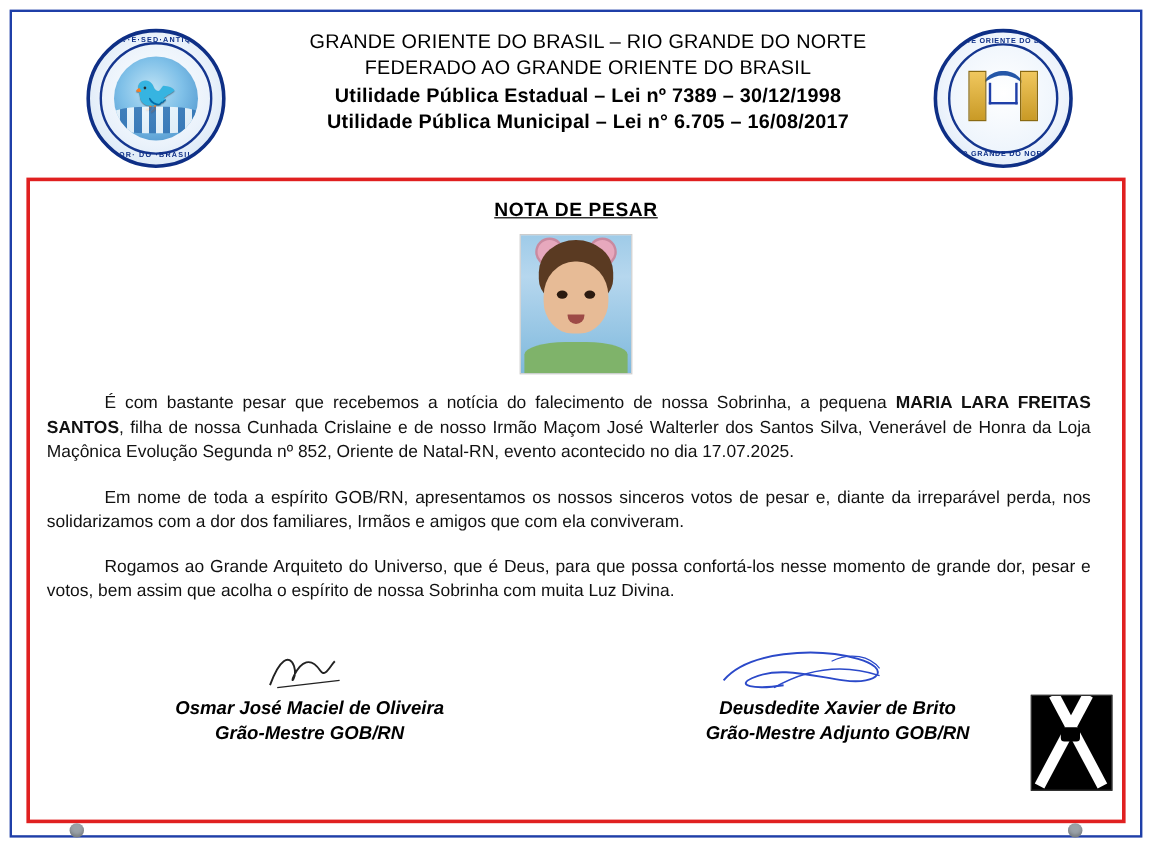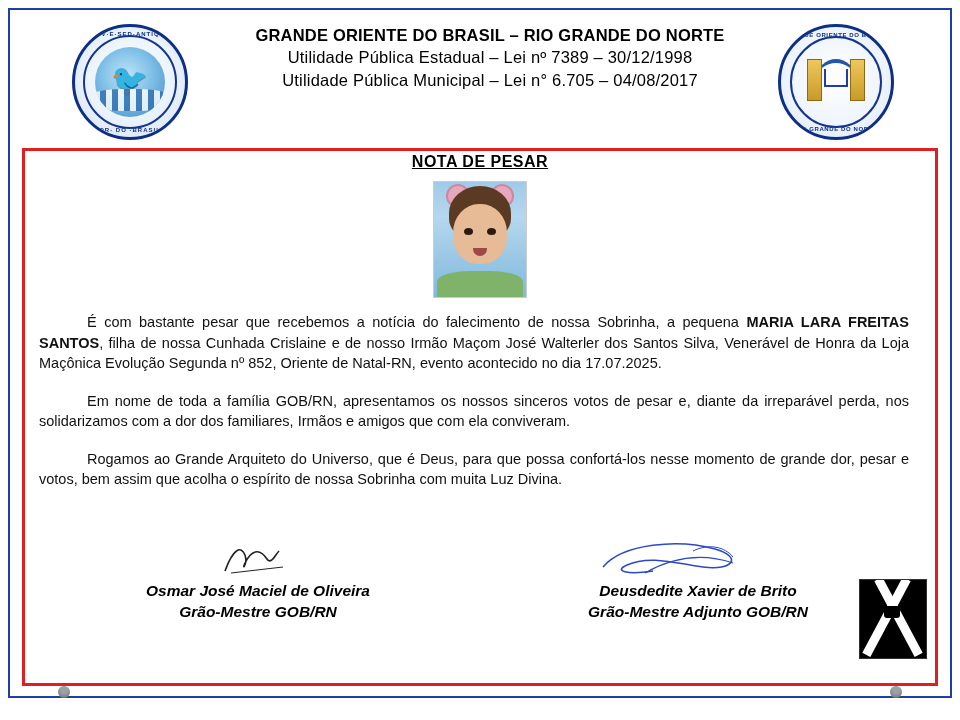--- a/index.html
+++ b/index.html
@@ -46,23 +46,24 @@
     top: 14px;
     width: 660px;
     text-align: center;
     color: #000000;
     line-height: 1.35;
   }
   .header-text .ln {
     font-size: 16.5px;
     white-space: nowrap;
     letter-spacing: 0.2px;
+    font-weight: bold;
   }
   .header-text .b {
-    font-weight: bold;
+    font-weight: normal;
   }
   
   .seal {
     position: absolute;
     width: 116px;
     height: 116px;
     border-radius: 50%;
     box-sizing: border-box;
   }
   .seal-left {
@@ -184,21 +185,21 @@
     position: absolute;
     left: 22px;
     top: 148px;
     width: 916px;
     height: 538px;
     border: 3px solid #e02020;
     background: #ffffff;
     box-sizing: border-box;
   }
   .doc-title {
-    margin-top: 2px;
+    margin-top: 16px;
     text-align: center;
     font-size: 16px;
     font-weight: bold;
     color: #000000;
     text-decoration: underline;
     letter-spacing: .5px;
   }
   .photo {
     margin: 10px auto 0 auto;
     width: 92px;
@@ -369,22 +370,23 @@
       <div class="txt-top">NOV·E·SED·ANTIQVA</div>
       <div class="center">
         <div class="bird">🐦</div>
         <div class="wave"></div>
       </div>
       <div class="txt-bot">OR· DO ·BRASIL</div>
     </div>
 
     <div class="header-text">
       <div class="ln b">GRANDE  ORIENTE  DO  BRASIL – RIO  GRANDE  DO  NORTE</div>
+      <div class="ln b">FEDERADO AO GRANDE ORIENTE DO BRASIL</div>
       <div class="ln">Utilidade  Pública Estadual – Lei nº 7389 – 30/12/1998</div>
-      <div class="ln">Utilidade  Pública Municipal – Lei n° 6.705 – 04/08/2017</div>
+      <div class="ln">Utilidade  Pública Municipal – Lei n° 6.705 – 16/08/2017</div>
     </div>
 
     <div class="seal seal-right">
       <div class="inner-ring"></div>
       <div class="txt-top">GRANDE ORIENTE DO BRASIL</div>
       <div class="cols">
         <div class="arch"></div>
         <div class="sq"></div>
         <div class="col l"></div>
         <div class="col r"></div>
@@ -402,21 +404,21 @@
       <div class="hair"></div>
       <div class="face"></div>
       <div class="eye l"></div>
       <div class="eye r"></div>
       <div class="mouth"></div>
       <div class="body"></div>
     </div>
 
     <div class="text-block">
       <p><span>É com bastante pesar que recebemos a notícia do falecimento de nossa Sobrinha, a pequena </span><strong>MARIA LARA FREITAS SANTOS</strong><span>, filha de nossa Cunhada Crislaine e de nosso Irmão Maçom José Walterler dos Santos Silva, Venerável de Honra da Loja Maçônica Evolução Segunda nº 852, Oriente de Natal-RN, evento acontecido no dia 17.07.2025.</span></p>
-      <p>Em nome de toda a família GOB/RN, apresentamos os nossos sinceros votos de pesar e, diante da irreparável perda, nos solidarizamos com a dor dos familiares, Irmãos e amigos que com ela conviveram.</p>
+      <p>Em nome de toda a espírito GOB/RN, apresentamos os nossos sinceros votos de pesar e, diante da irreparável perda, nos solidarizamos com a dor dos familiares, Irmãos e amigos que com ela conviveram.</p>
       <p>Rogamos ao Grande Arquiteto do Universo, que é Deus, para que possa confortá-los nesse momento de grande dor, pesar e votos, bem assim que acolha o espírito de nossa Sobrinha com muita Luz Divina.</p>
     </div>
 
     <div class="signatures">
       <div class="sig-col right">
         <div class="scribble">
           <svg width="230" height="44" viewBox="0 0 230 44" aria-hidden="true">
             <path d="M20 30 C40 6, 96 2, 132 12 C160 20, 150 34, 120 30 C92 26, 66 18, 44 28 C30 34, 44 38, 70 34" fill="none" stroke="#2b49c9" stroke-width="1.6"></path>
             <path d="M62 36 C90 20, 120 16, 150 26" fill="none" stroke="#2b49c9" stroke-width="1.2"></path>
             <path d="M110 14 C126 6, 142 10, 150 20" fill="none" stroke="#2b49c9" stroke-width="1"></path>

